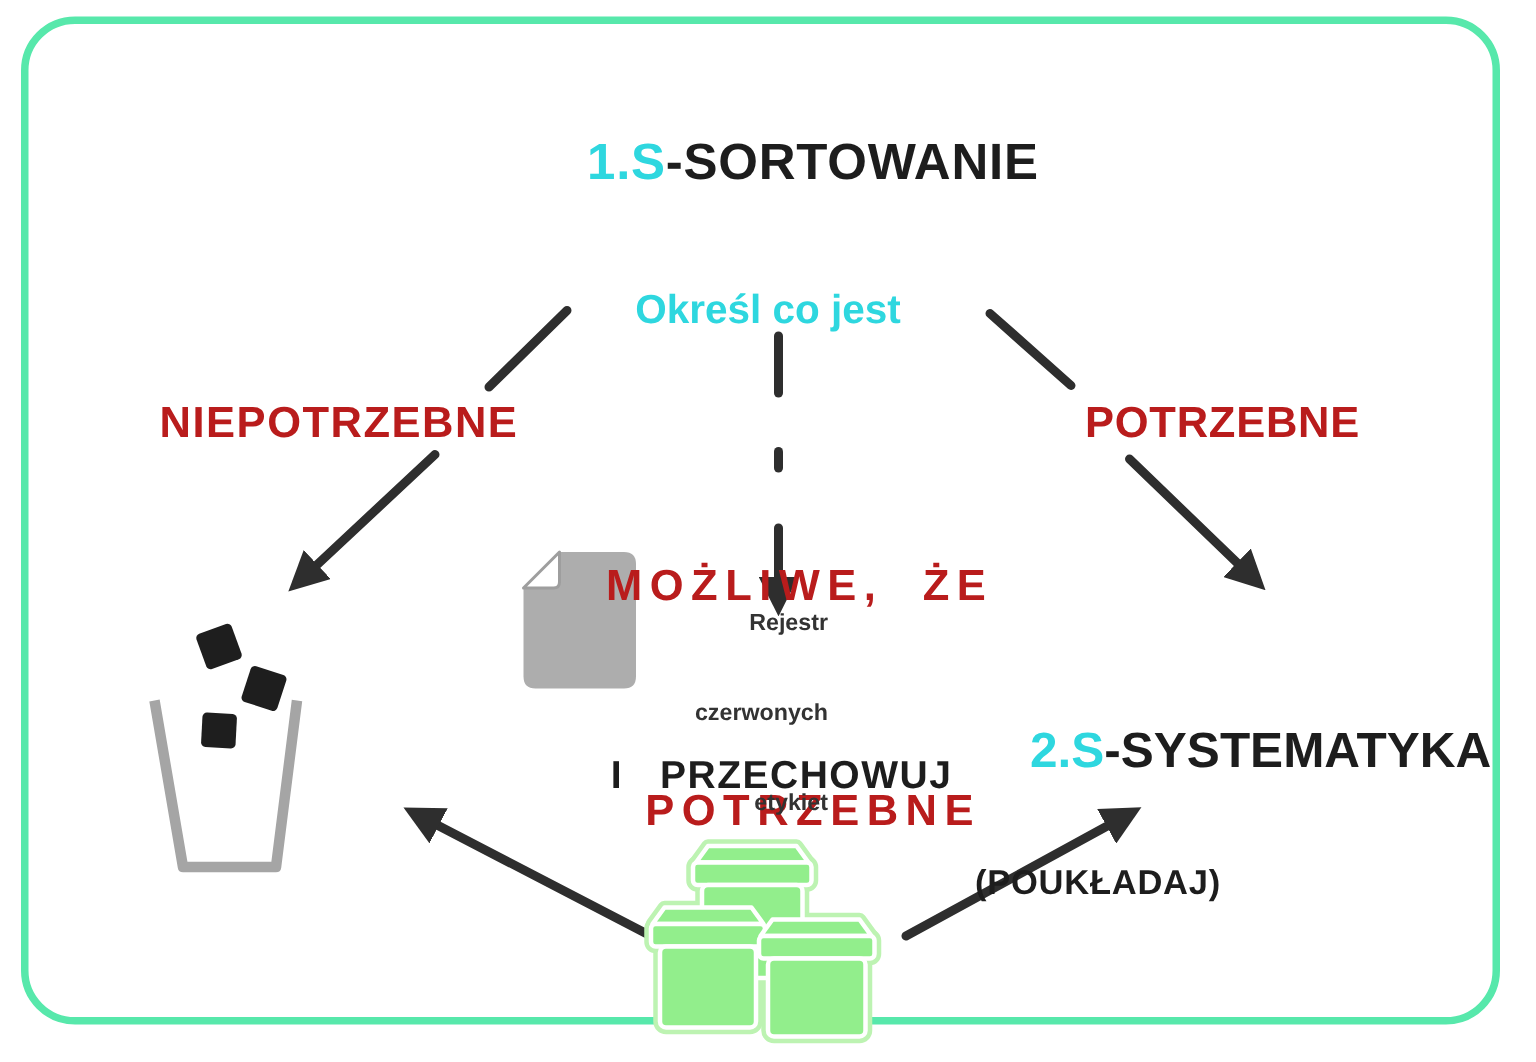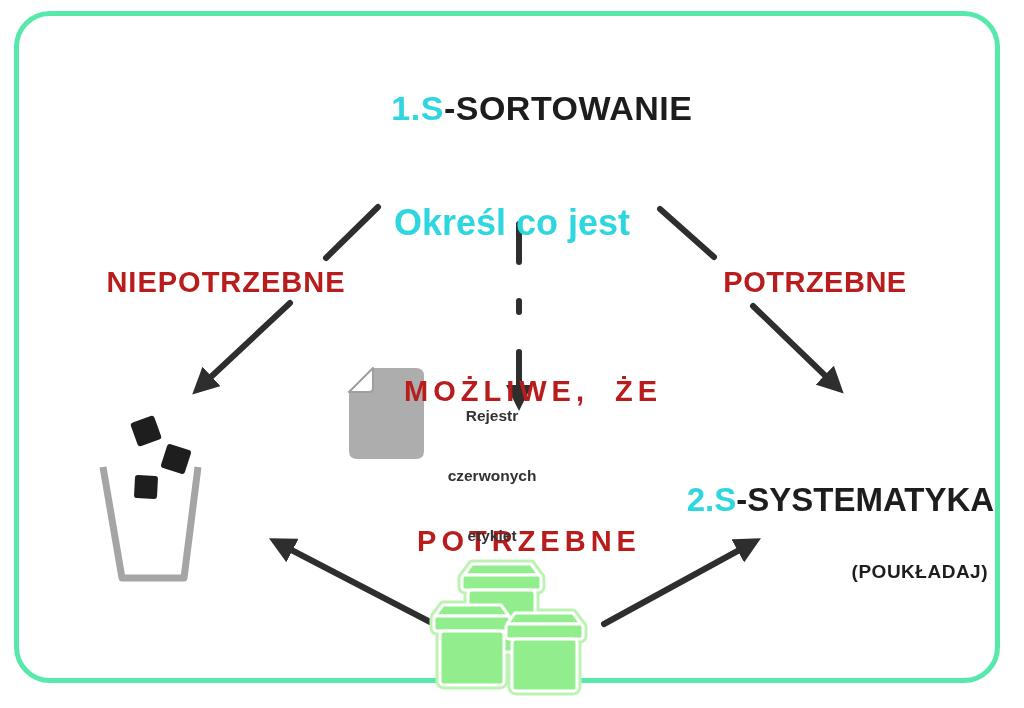--- a/index.html
+++ b/index.html
@@ -27,51 +27,50 @@
   }
   .txt { position: absolute; font-weight: bold; white-space: pre; }
   .title {
     left: 272px; top: 50px; width: 500px;
     text-align: center;
     font-size: 34px; letter-spacing: 0.5px;
     color: #1d1d1d;
   }
   .cyan { color: #2ed7df; }
   .subtitle {
-    left: 312px; top: 115px; width: 400px;
+    left: 312px; top: 99px; width: 400px;
     text-align: center;
-    font-size: 36px; line-height: 43px;
+    font-size: 27px; line-height: 43px;
     color: #2ed7df;
   }
   .branch-label { color: #b91c1c; font-size: 29px; }
   .label-left   { left: 76px;  top: 266px; width: 300px; text-align: center; letter-spacing: 1px; }
-  .label-middle { left: 404px; top: 266px; width: 250px; text-align: center; letter-spacing: 5px; line-height: 50px; }
+  .label-middle { left: 404px; top: 266px; width: 250px; text-align: right; letter-spacing: 5px; line-height: 50px; }
   .label-right  { left: 690px; top: 266px; width: 250px; text-align: center; letter-spacing: 0.5px; }
   .note {
     left: 432px; top: 366px; width: 120px;
     font-size: 15.5px; line-height: 20px;
-    color: #333333; text-align: center;
+    color: #333333; text-align: right;
   }
   .action {
     left: 371px; top: 429px; width: 300px;
     text-align: center;
     font-size: 26px; line-height: 35px;
     letter-spacing: 1px;
     color: #1d1d1d;
   }
   .result {
     left: 650px; top: 443px; width: 338px;
-    text-align: right;
     font-size: 33px;
     color: #1d1d1d;
   }
   .result-sub {
     display: block;
-    font-size: 19px;
-    margin-top: 4px;
+    font-size: 23px;
+    margin-top: 18px;
     letter-spacing: 0.5px;
   }
 </style>
 </head>
 <body>
 
 <div id="canvas">
 
   <div id="frame"></div>
 
@@ -148,20 +147,21 @@
 
   <div class="txt branch-label label-right">POTRZEBNE</div>
 
   <div class="txt note">
     <div>Rejestr</div>
     <div>czerwonych</div>
     <div>etykiet</div>
   </div>
 
   <div class="txt action">
+    <div>I   PRZECHOWUJ</div>
     
   </div>
 
   <div class="txt result">
     <span class="cyan">2.S</span><span>-SYSTEMATYKA</span>
     <span class="result-sub">(POUKŁADAJ)</span>
   </div>
 
 </div>
 

